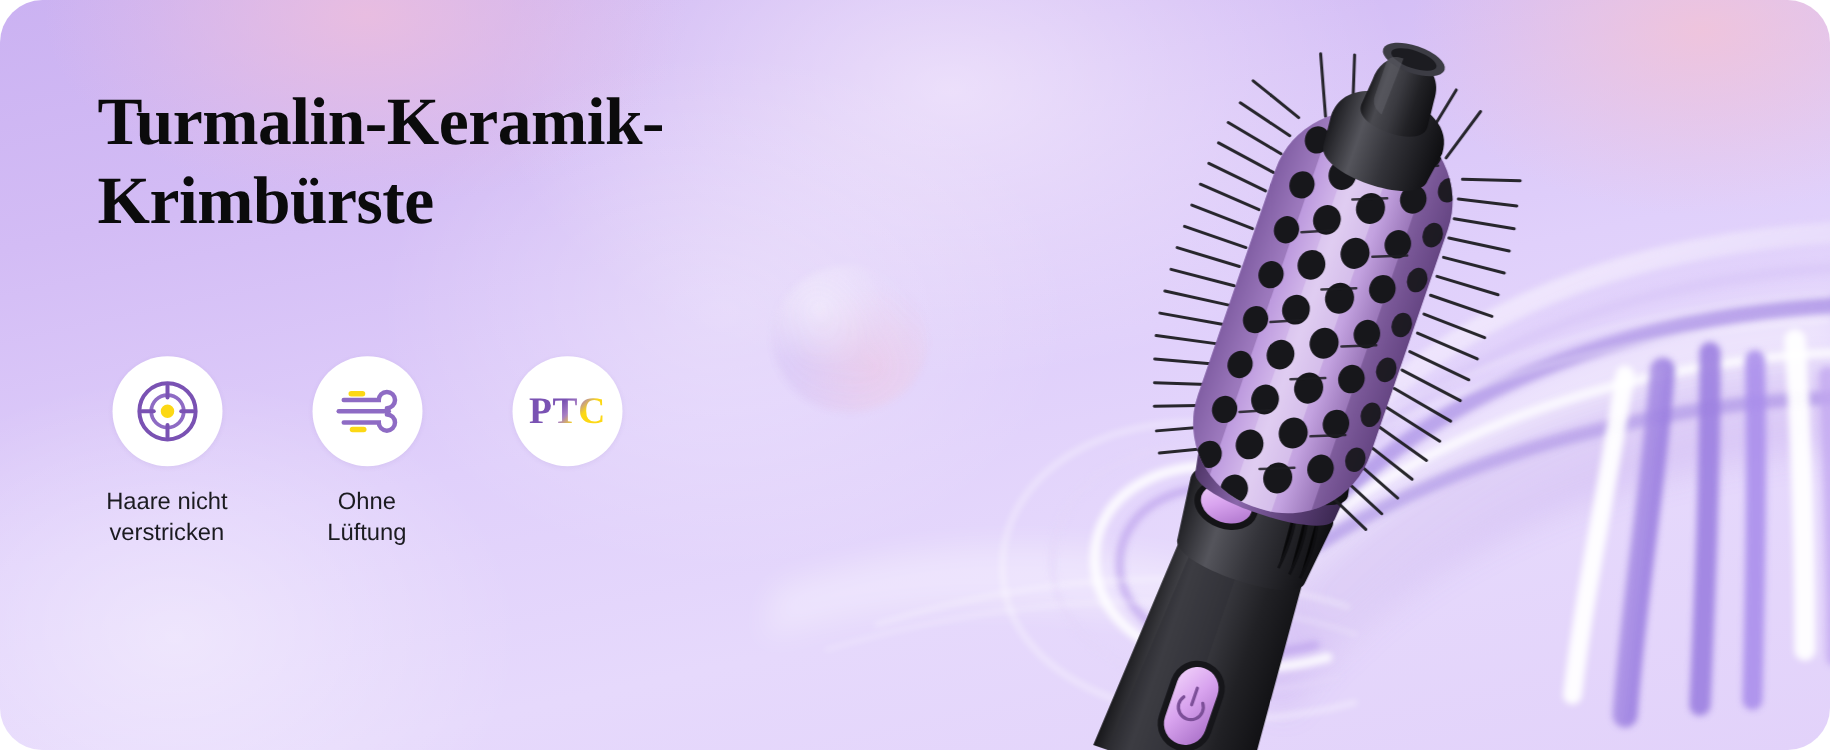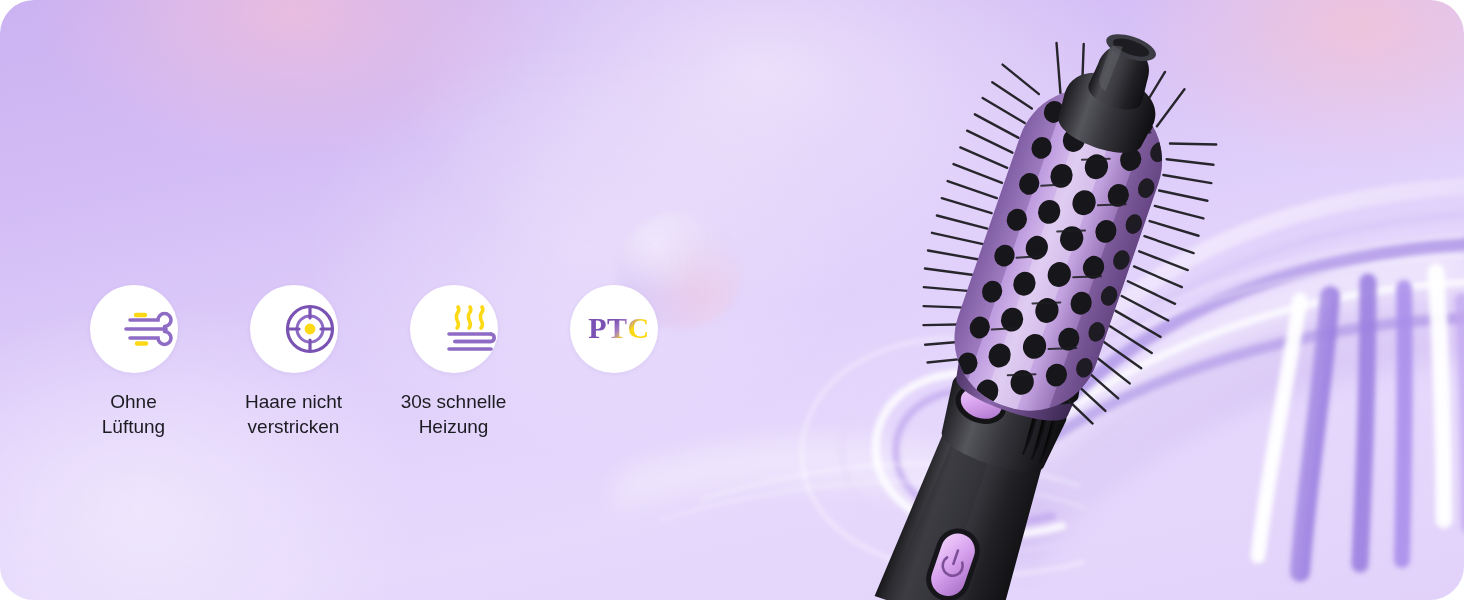--- a/index.html
+++ b/index.html
@@ -62,21 +62,21 @@
   .features {
     position: absolute; left: 72px; top: 285px;
     display: flex;
     align-items: flex-start;
   }
   .feature { width: 123px; display: flex; flex-direction: column; align-items: center; }
   .feature + .feature { margin-left: 37px; }
   .badge {
     width: 88px; height: 88px; border-radius: 50%;
     background: #ffffff;
-    display: flex; align-items: center; justify-content: flex-end;
+    display: flex; align-items: center; justify-content: center;
     box-shadow: 0 1px 4px rgba(120,90,170,0.10);
   }
   .caption {
     margin-top: 16px;
     font-family: "Liberation Sans", sans-serif;
     font-size: 19px;
     line-height: 1.32;
     color: #1b1b20;
     text-align: center;
     white-space: pre-line;
@@ -160,40 +160,24 @@
     <g opacity=".5" filter="url(#blr3)">
       <path d="M1060,368 C1180,296 1320,264 1464,256" stroke="#ffffff" stroke-width="2.4" fill="none"></path>
       <path d="M1064,356 C1190,278 1330,244 1464,236" stroke="#ffffff" stroke-width="1.8" fill="none"></path>
       <path d="M700,500 C840,456 980,452 1080,486" stroke="#ffffff" stroke-width="2.6" fill="none"></path>
       <path d="M660,520 C820,472 980,470 1086,508" stroke="#ffffff" stroke-width="1.8" fill="none"></path>
     </g>
   </svg>
 
   <div class="bubble"></div>
 
+  <h1 class="title">Turmalin-Keramik-
+Krimbürste</h1>
 
   <div class="features">
-
-    <div class="feature">
-      <div class="badge">
-        <svg width="58" height="56" viewBox="0 0 58 56">
-          <g fill="none" stroke="#8e6bc4" stroke-width="3.6" stroke-linecap="round">
-            <path d="M10,19 H38 a6.5,6.5 0 1 1 6.5,6.5"></path>
-            <path d="M6,28 H46"></path>
-            <path d="M10,37 H38 a6.5,6.5 0 1 0 6.5,-6.5"></path>
-          </g>
-          <g stroke="#fcd815" stroke-width="4.4" stroke-linecap="round">
-            <line x1="16" y1="14" x2="25" y2="14"></line>
-            <line x1="17" y1="42.5" x2="26" y2="42.5"></line>
-          </g>
-        </svg>
-      </div>
-      <div class="caption">Ohne
-Lüftung</div>
-    </div>
 
     <div class="feature">
       <div class="badge">
         <svg width="56" height="56" viewBox="0 0 56 56">
           <circle cx="28" cy="28" r="22.5" fill="none" stroke="#7a52b3" stroke-width="3.2"></circle>
           <circle cx="28" cy="28" r="13" fill="none" stroke="#8e6bc4" stroke-width="3"></circle>
           <circle cx="28" cy="28" r="6.2" fill="#fcd815"></circle>
           <circle cx="28" cy="28" r="6.2" fill="none" stroke="#ffffff" stroke-width="1.6"></circle>
           <g stroke="#7a52b3" stroke-width="3.2" stroke-linecap="round">
             <line x1="28" y1="7.5" x2="28" y2="17"></line>
@@ -202,37 +186,36 @@
             <line x1="39" y1="28" x2="48.5" y2="28"></line>
           </g>
         </svg>
       </div>
       <div class="caption">Haare nicht
 verstricken</div>
     </div>
 
     <div class="feature">
       <div class="badge">
-        <svg width="56" height="58" viewBox="0 0 56 58">
-          <g fill="none" stroke="#fcd815" stroke-width="3.6" stroke-linecap="round">
-            <path d="M15,28 C20,23 11,19 15.5,13 C17.5,10.4 17,8.6 16,7"></path>
-            <path d="M27,28 C32,23 23,19 27.5,13 C29.5,10.4 29,8.6 28,7"></path>
-            <path d="M39,28 C44,23 35,19 39.5,13 C41.5,10.4 41,8.6 40,7"></path>
-          </g>
-          <g fill="none" stroke="#8e6bc4" stroke-width="3.6" stroke-linecap="round" stroke-linejoin="round">
-            <path d="M7,34 H49"></path>
-            <path d="M13,41.5 H49"></path>
-            <path d="M7,49 H49"></path>
-            <path d="M49,34 a3.8,3.8 0 0 1 0,7.5 H13"></path>
+        <svg width="58" height="56" viewBox="0 0 58 56">
+          <g fill="none" stroke="#8e6bc4" stroke-width="3.6" stroke-linecap="round">
+            <path d="M10,19 H38 a6.5,6.5 0 1 1 6.5,6.5"></path>
+            <path d="M6,28 H46"></path>
+            <path d="M10,37 H38 a6.5,6.5 0 1 0 6.5,-6.5"></path>
+          </g>
+          <g stroke="#fcd815" stroke-width="4.4" stroke-linecap="round">
+            <line x1="16" y1="14" x2="25" y2="14"></line>
+            <line x1="17" y1="42.5" x2="26" y2="42.5"></line>
           </g>
         </svg>
       </div>
-      <div class="caption">30s schnelle
-Heizung</div>
+      <div class="caption">Ohne
+Lüftung</div>
     </div>
+
 
     <div class="feature">
       <div class="badge">
         <svg width="78" height="40" viewBox="0 0 78 40">
           <defs>
             <linearGradient id="ptcg" x1="0" y1="0" x2="1" y2="0.55">
               <stop offset="0%" stop-color="#7a52b3"></stop>
               <stop offset="46%" stop-color="#7a52b3"></stop>
               <stop offset="62%" stop-color="#a87fc4"></stop>
               <stop offset="78%" stop-color="#fcd815"></stop>

